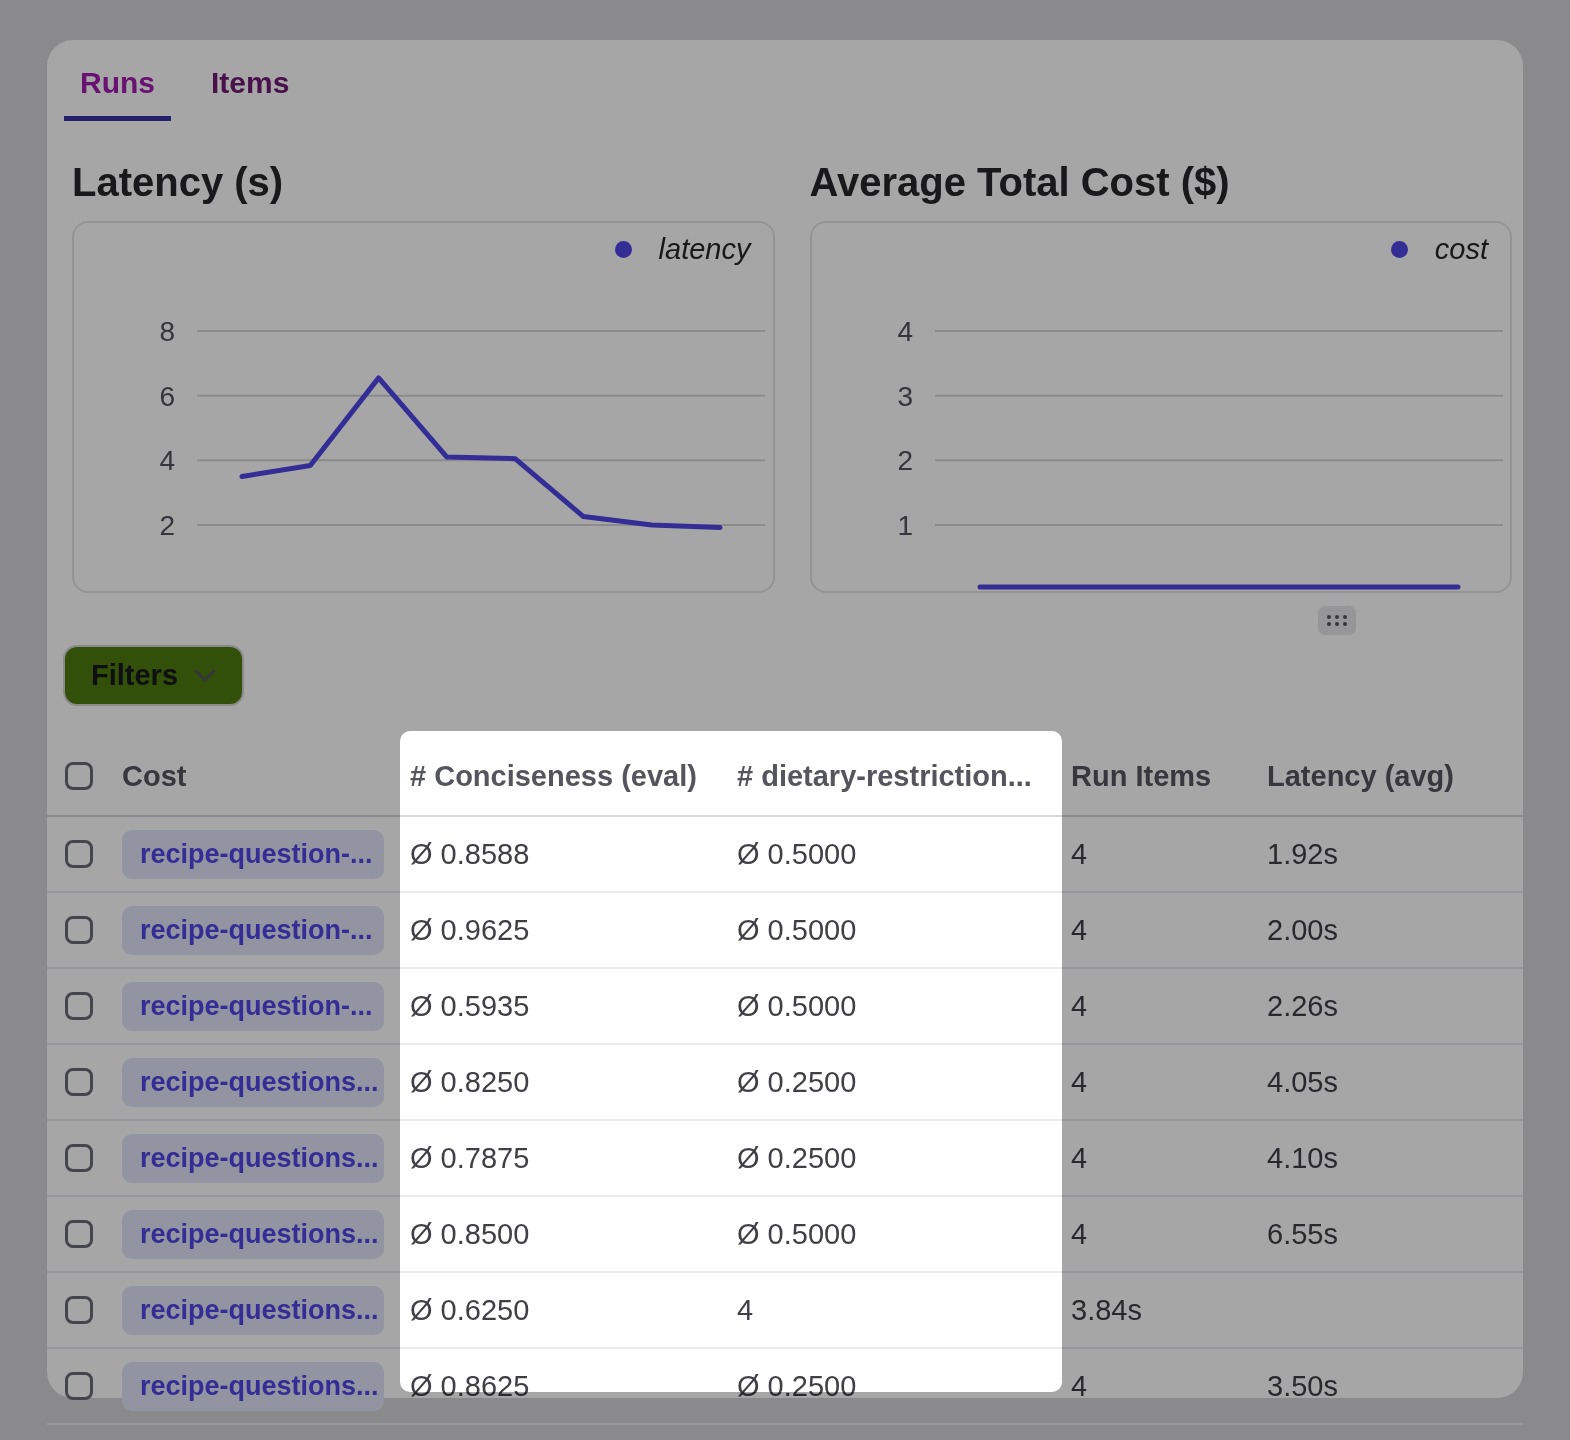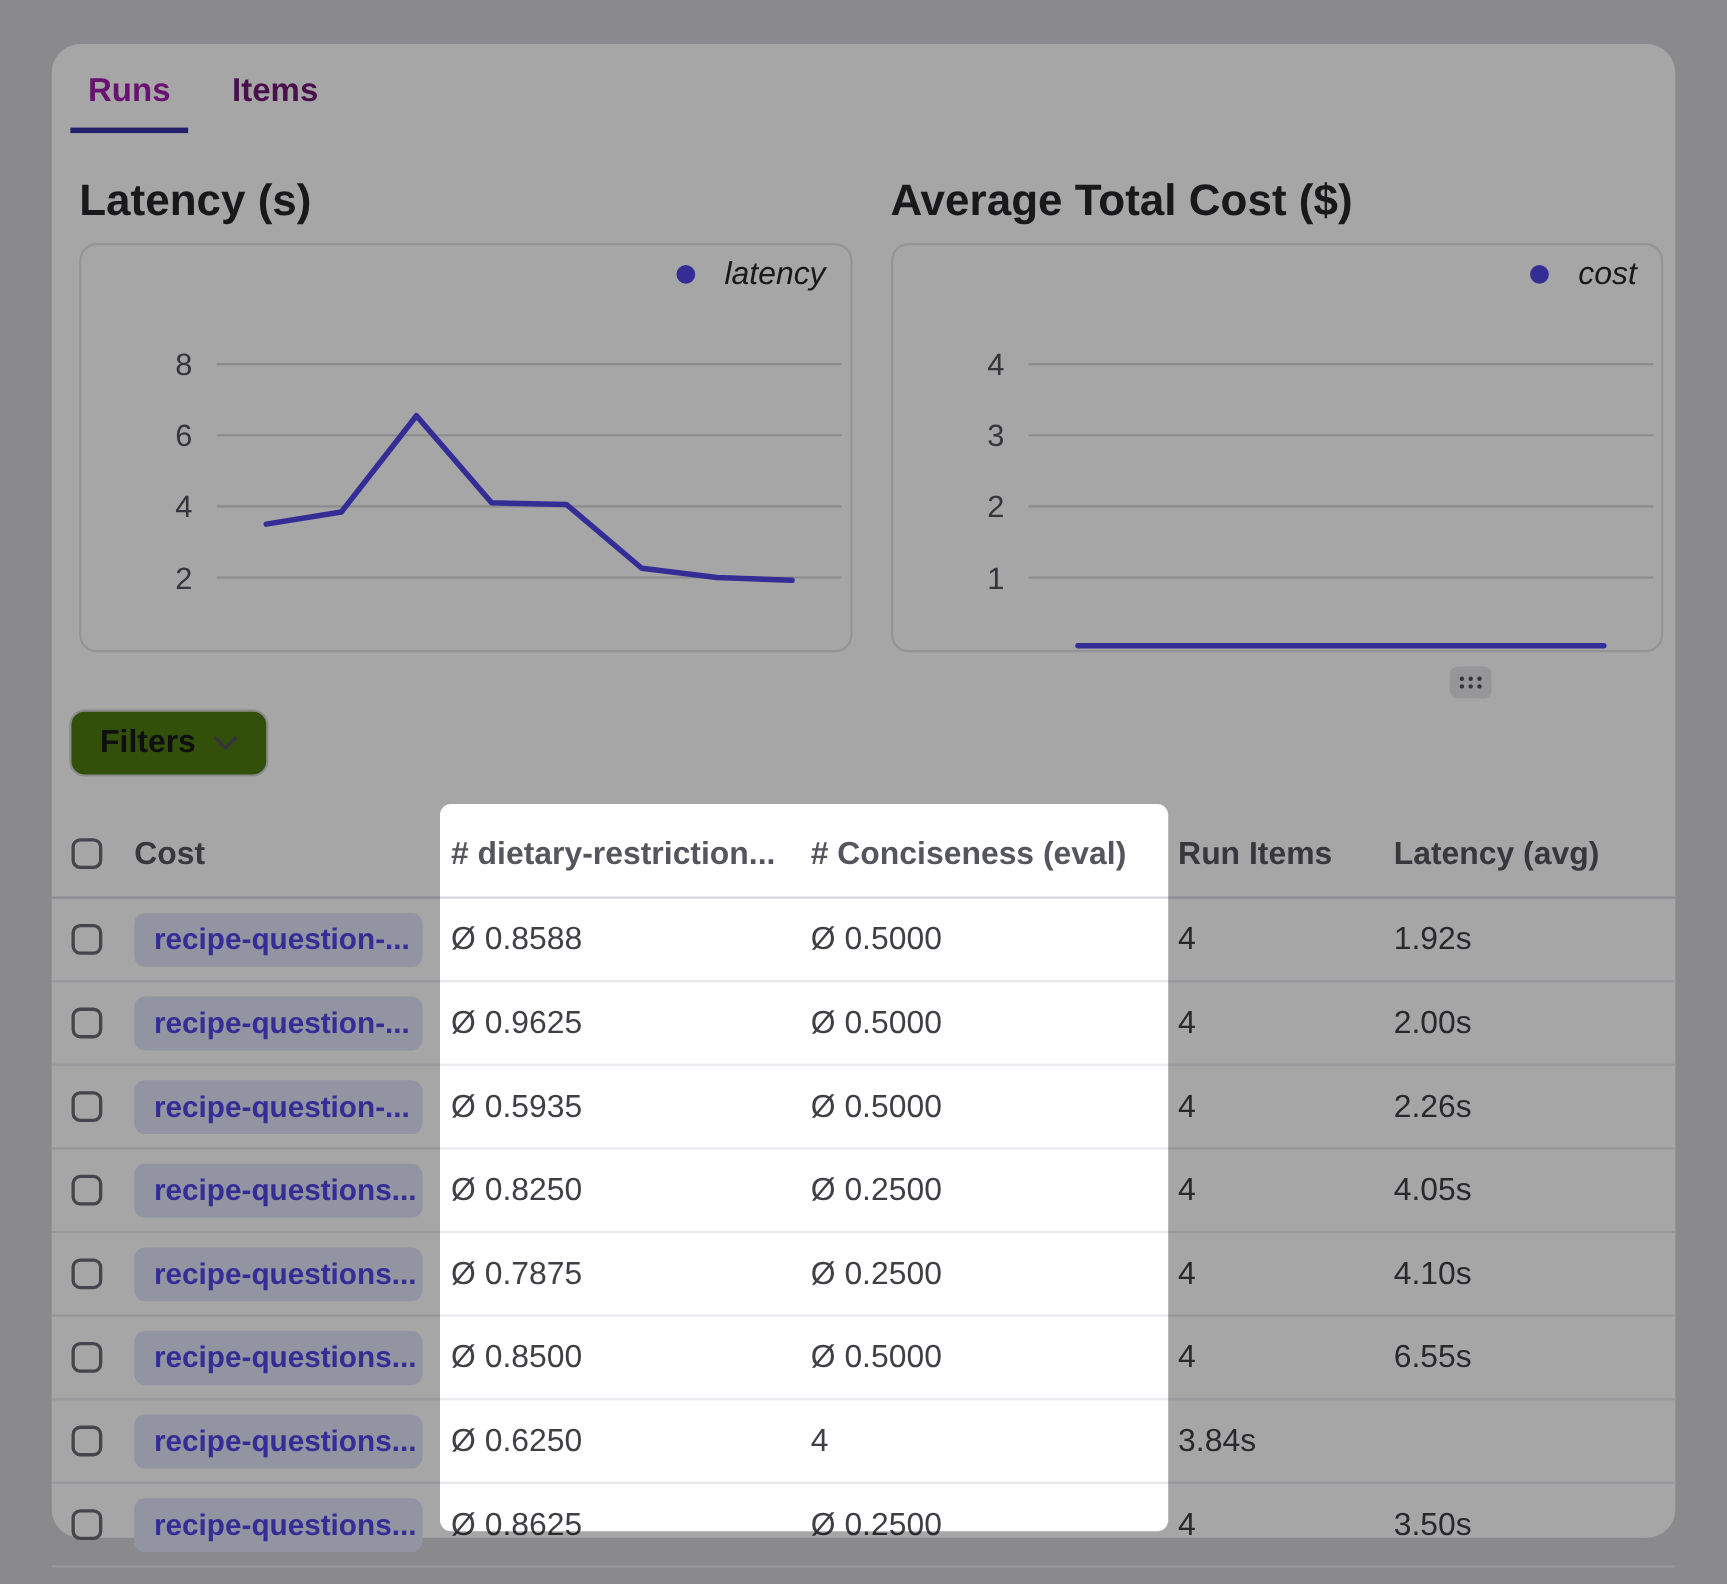--- a/index.html
+++ b/index.html
@@ -167,22 +167,22 @@
         <polyline points="2,2 11,11 20,2" fill="none" stroke="#52525b" stroke-width="3" stroke-linecap="round" stroke-linejoin="round"></polyline>
       </svg>
     </button>
 
     <div class="table">
       <div class="trow thead">
         <div class="cell cb-cell">
             <span class="cb"></span>
           </div>
         <div class="cell th">Cost</div>
+        <div class="cell th"># Conciseness (eval)</div>
         <div class="cell th"># dietary-restriction...</div>
-        <div class="cell th"># Conciseness (eval)</div>
         <div class="cell th">Run Items</div>
         <div class="cell th">Latency (avg)</div>
       </div>
       <div id="table-body">
   <div class="trow">
     <div class="cell cb-cell">
               <span class="cb"></span>
             </div>
     <div class="cell">
               <span class="pill">recipe-question-...</span>

